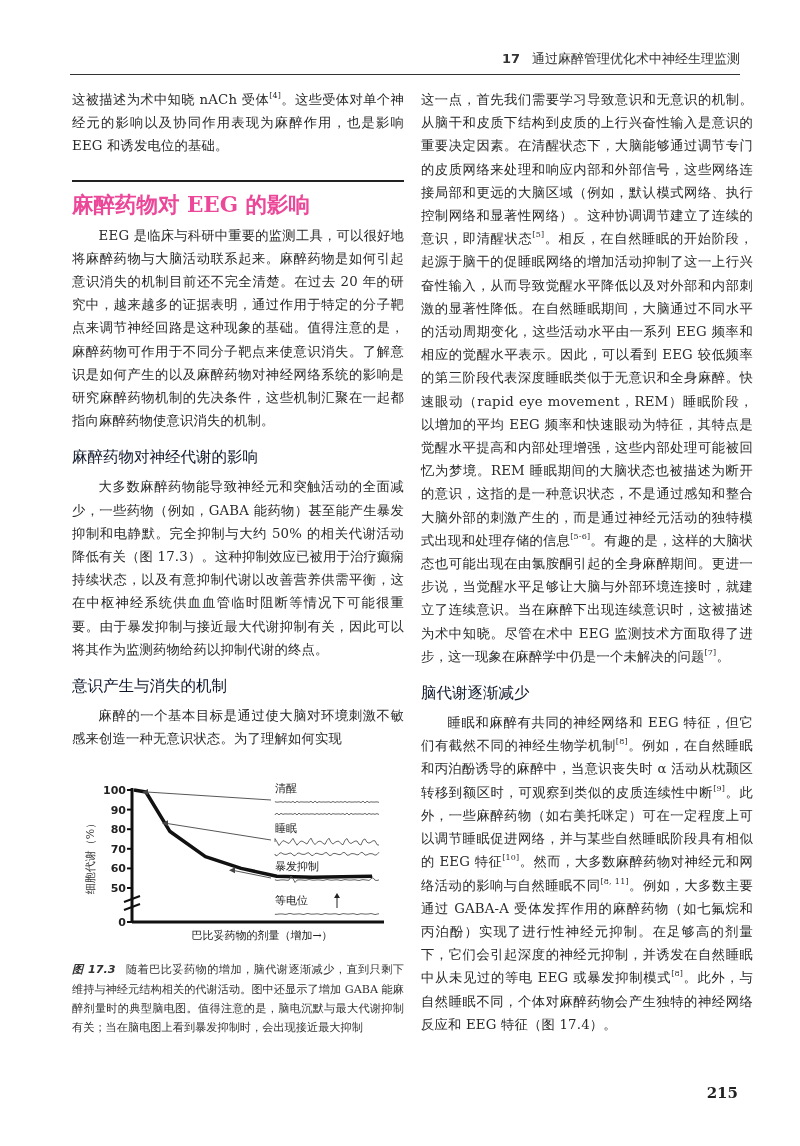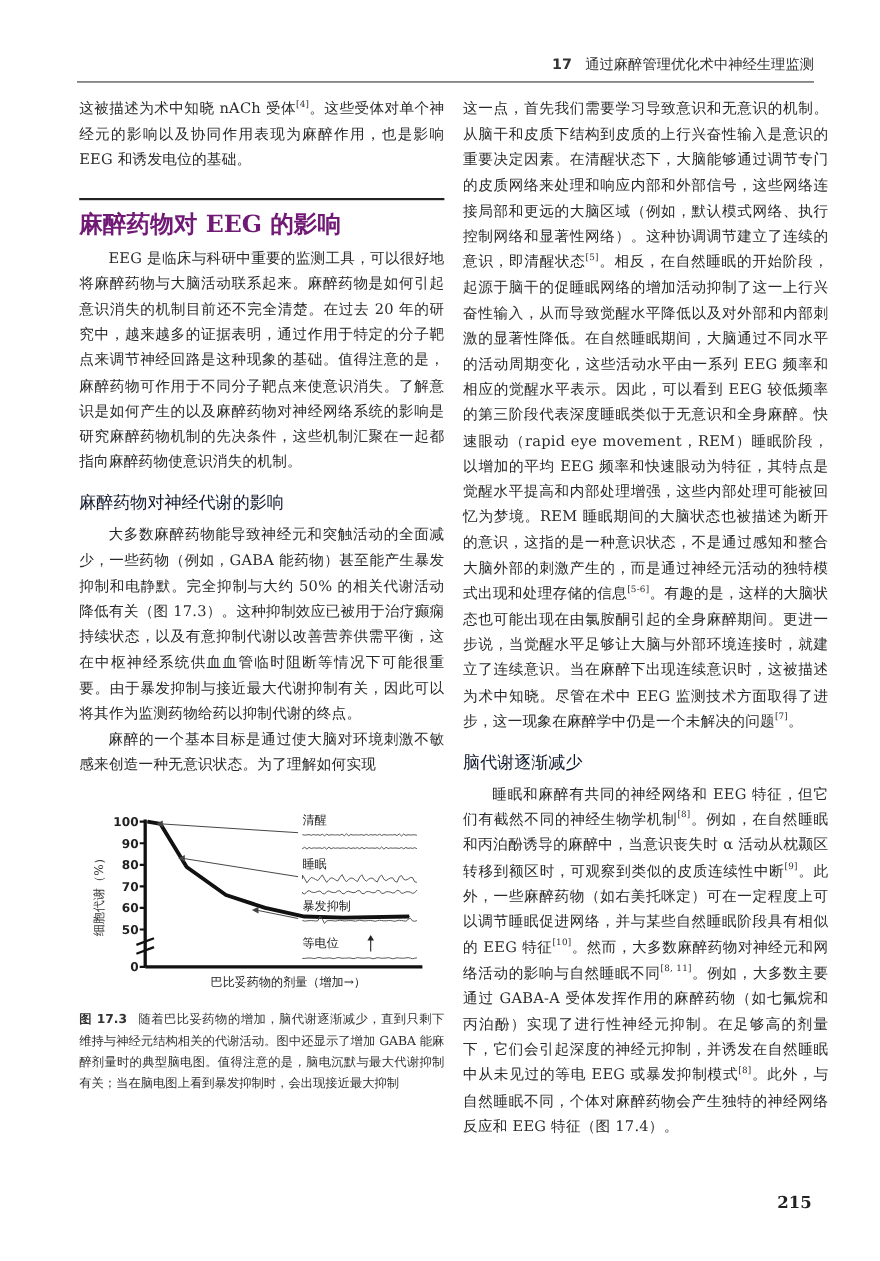--- a/index.html
+++ b/index.html
@@ -9,45 +9,46 @@
          border-bottom: 1px solid #333; text-align: right;
          font-family: "DejaVu Sans", "Liberation Sans", sans-serif; font-size: 13px; color: #333; }
   .running-head .chap { font-weight: bold; margin-right: 12px; }
   .col { position: absolute; top: 88px; width: 332px; }
   .col-left { left: 72px; }
   .col-right { left: 421px; }
   p { margin: 0; font-size: 13.3px; line-height: 23.2px; text-align: justify; letter-spacing: 0.2px; }
   p.indent { text-indent: 2em; }
   sup { font-size: 8px; vertical-align: 6px; line-height: 0; }
   .h1 { margin: 22px 0 2px 0; border-top: 2px solid #222; padding-top: 6px;
-        font-size: 21.5px; font-weight: bold; line-height: 34px; color: #701a75; }
+        font-size: 21.5px; font-weight: bold; line-height: 34px; color: #ec4899; }
   .h2 { font-family: "DejaVu Sans", "Liberation Sans", sans-serif; font-size: 15.5px;
         color: #0f172a; margin: 14px 0 7px 0; line-height: 22px; }
   .figure { position: relative; width: 332px; height: 180px; margin-top: 28px; }
   .figure svg { position: absolute; left: 0; top: 0; }
   .caption { font-size: 11.2px; line-height: 19.2px; text-align: justify; color: #333; margin-top: 2px; }
-  .caption .fig-num { font-weight: bold; font-family: "DejaVu Sans", "Liberation Sans", sans-serif; margin-right: 10px; }
+  .caption .fig-num { font-weight: bold; font-family: "DejaVu Sans", "Liberation Sans", sans-serif; margin-right: 10px; font-style: italic; }
   .page-num { position: absolute; right: 62px; top: 1084px; font-weight: bold; font-size: 15px; color: #222; margin-left: 20px; }
 </style>
 </head>
 <body>
 
 <div class="running-head">
   <span class="chap">17</span><span>通过麻醉管理优化术中神经生理监测</span>
 </div>
 
 <div class="col col-left">
   <p><span>这被描述为术中知晓 nACh 受体</span><sup>[4]</sup><span>。这些受体对单个神经元的影响以及协同作用表现为麻醉作用，也是影响 EEG 和诱发电位的基础。</span></p>
 
   <div class="h1">麻醉药物对 EEG 的影响</div>
   <p class="indent">EEG 是临床与科研中重要的监测工具，可以很好地将麻醉药物与大脑活动联系起来。麻醉药物是如何引起意识消失的机制目前还不完全清楚。在过去 20 年的研究中，越来越多的证据表明，通过作用于特定的分子靶点来调节神经回路是这种现象的基础。值得注意的是，麻醉药物可作用于不同分子靶点来使意识消失。了解意识是如何产生的以及麻醉药物对神经网络系统的影响是研究麻醉药物机制的先决条件，这些机制汇聚在一起都指向麻醉药物使意识消失的机制。</p>
 
   <div class="h2">麻醉药物对神经代谢的影响</div>
   <p class="indent">大多数麻醉药物能导致神经元和突触活动的全面减少，一些药物（例如，GABA 能药物）甚至能产生暴发抑制和电静默。完全抑制与大约 50% 的相关代谢活动降低有关（图 17.3）。这种抑制效应已被用于治疗癫痫持续状态，以及有意抑制代谢以改善营养供需平衡，这在中枢神经系统供血血管临时阻断等情况下可能很重要。由于暴发抑制与接近最大代谢抑制有关，因此可以将其作为监测药物给药以抑制代谢的终点。</p>
 
+  <div class="h2">意识产生与消失的机制</div>
   <p class="indent">麻醉的一个基本目标是通过使大脑对环境刺激不敏感来创造一种无意识状态。为了理解如何实现</p>
 
   <div class="figure">
     <svg id="chart" width="332" height="180" viewBox="0 0 332 180">
         <line x1="60" y1="10" x2="60" y2="144" stroke="#111" stroke-width="3"></line>
         <line x1="60" y1="144" x2="312" y2="144" stroke="#111" stroke-width="3"></line>
         <line x1="52" y1="124" x2="68" y2="118" stroke="#111" stroke-width="2"></line>
         <line x1="52" y1="132" x2="68" y2="126" stroke="#111" stroke-width="2"></line>
         <line x1="55" y1="144" x2="60" y2="144" stroke="#111" stroke-width="2"></line>
         <text x="54" y="148" text-anchor="end" font-size="11" font-weight="bold" font-family="DejaVu Sans, sans-serif" fill="#222">0</text>

